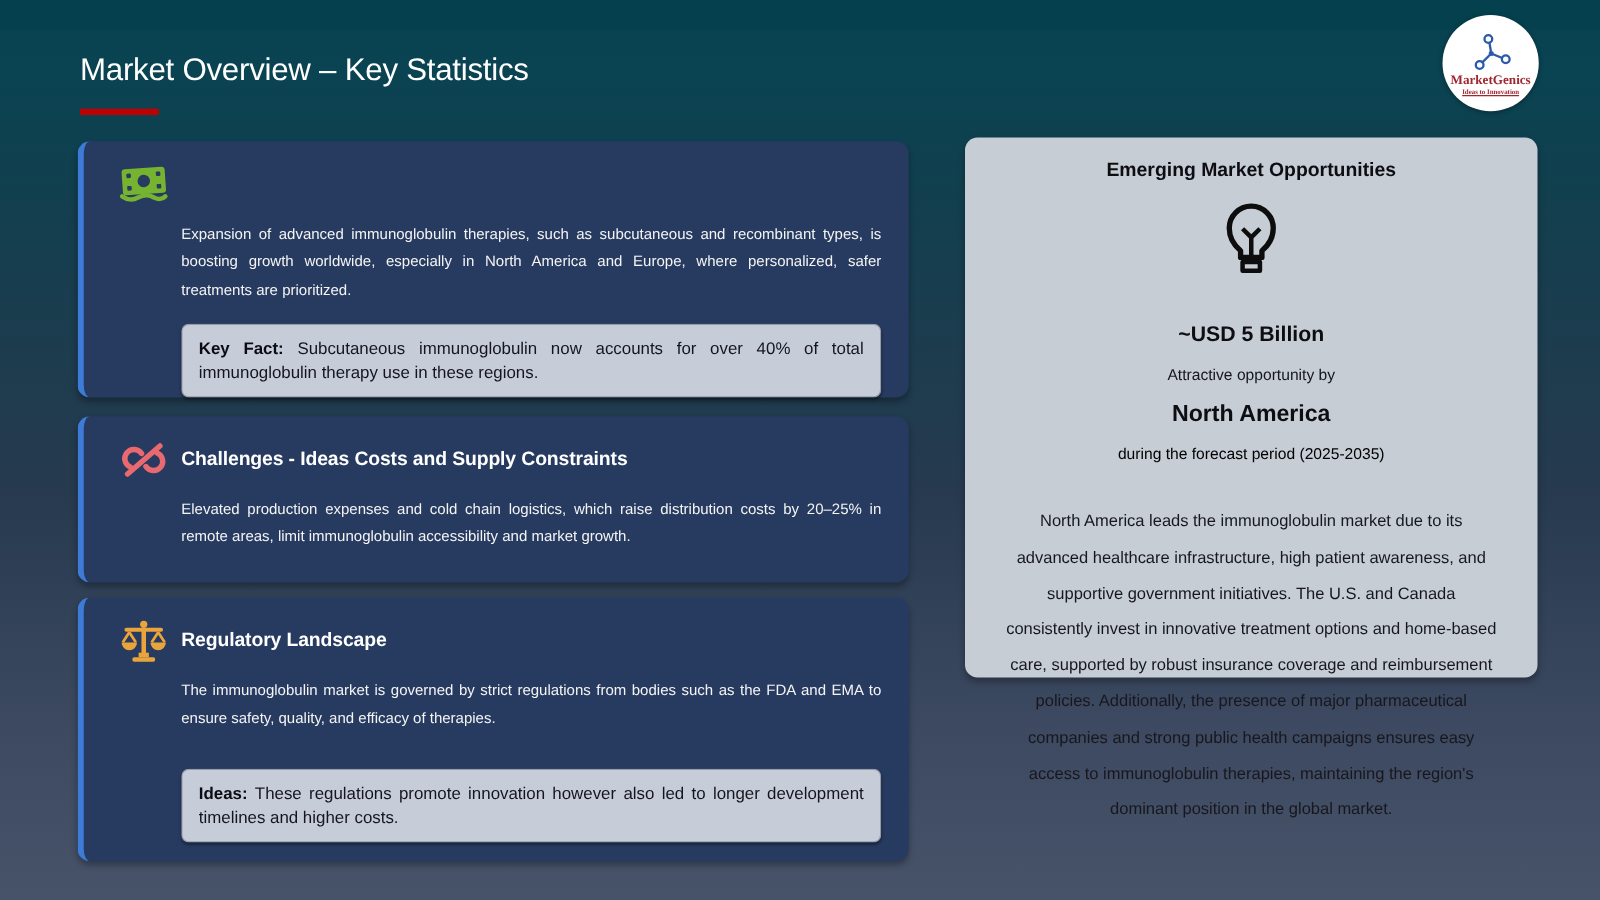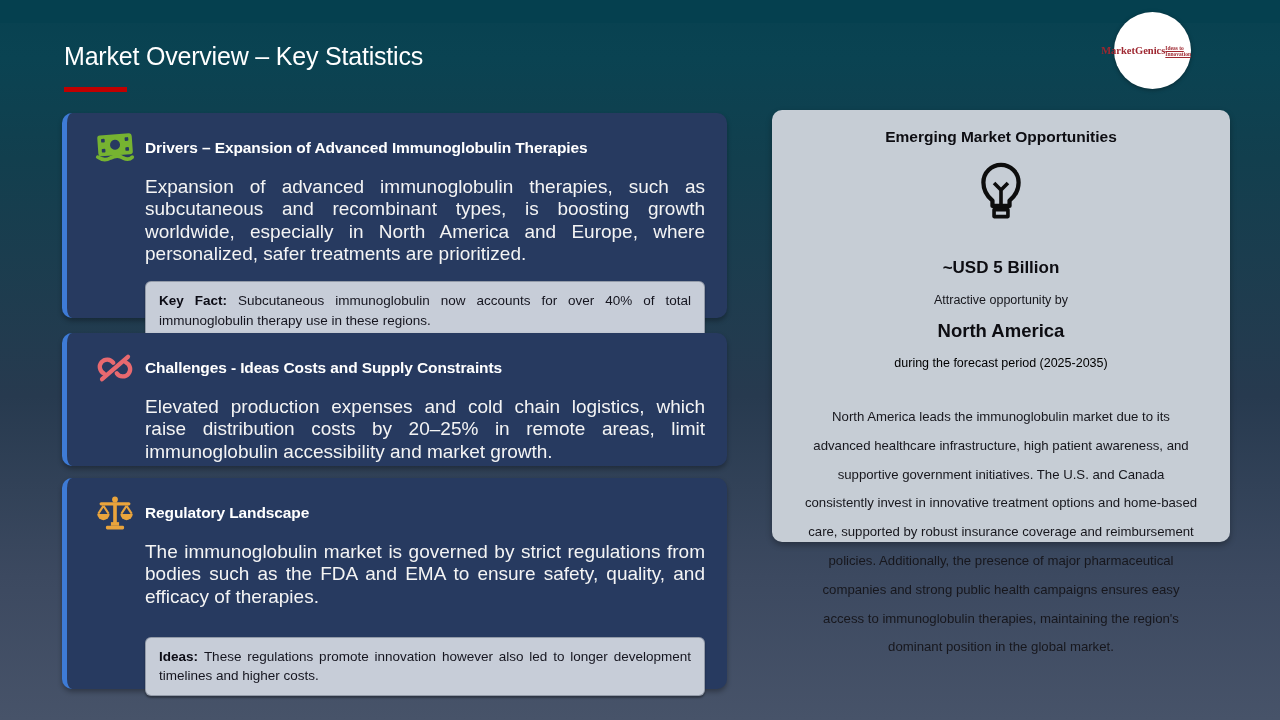--- a/index.html
+++ b/index.html
@@ -8,39 +8,39 @@
     font-family:"Liberation Sans",sans-serif;
     background:linear-gradient(180deg,#074150 0%,#0a4352 8%,#123f4e 22%,#273a4f 55%,#3c4960 80%,#475369 100%);
   }
   .topbar{position:absolute;left:0;top:0;width:1280px;height:23px;background:#05404f;}
   .page-title{
     position:absolute;left:64px;top:42px;margin:0;
     color:#fff;font-size:25px;font-weight:normal;letter-spacing:-0.2px;
   }
   .title-underline{position:absolute;left:64px;top:87px;width:63px;height:4.5px;background:#c00000;}
   .logo{
-    position:absolute;left:1114px;top:12px;width:77px;height:77px;border-radius:50%;
-    background:#fff;display:flex;flex-direction:row;align-items:center;justify-content:flex-end;
+    position:absolute;left:1154px;top:12px;width:77px;height:77px;border-radius:50%;
+    background:#fff;display:flex;flex-direction:column;align-items:center;justify-content:center;
     box-shadow:0 1px 4px rgba(0,0,0,.35);
   }
   .logo-name{font-family:"Liberation Serif",serif;font-weight:bold;color:#9e2730;font-size:10.5px;line-height:11px;}
   .logo-tagline{font-family:"Liberation Serif",serif;font-weight:bold;color:#9e2730;font-size:5.5px;text-decoration:underline;margin-top:1px;}
   .card{
     position:absolute;left:62px;width:665px;box-sizing:border-box;
     background:#273a60;border-left:5px solid #3e7bd6;border-radius:10px;
     padding:16px 22px 16px 26px;box-shadow:0 3px 5px rgba(0,0,0,.3);
   }
   .card1{top:113px;height:205px;}
   .card2{top:333px;height:133px;}
   .card3{top:478px;height:211px;}
   .card-head{display:flex;align-items:center;gap:8px;margin-bottom:9px;}
   .card-icon{width:44px;height:38px;flex:0 0 44px;display:flex;align-items:center;justify-content:center;}
   .card-title{margin:0;color:#fff;font-size:15.5px;font-weight:bold;letter-spacing:-0.1px;}
   .card-body{
-    margin:0 0 0 52px;color:#f4f4f4;font-size:19px;line-height:22.3px;
+    margin:0 0 0 52px;color:#f4f4f4;font-size:12px;line-height:22.3px;
     text-align:justify;
   }
   .callout{
     margin:16px 0 0 52px;background:#c7cdd8;border:1px solid rgba(70,80,100,.4);
     border-radius:6px;padding:9px 13px;box-shadow:0 2px 2px rgba(0,0,0,.35);
   }
   .card3 .callout{margin-top:29px;}
   .callout p{margin:0;color:#15151f;font-size:13.5px;line-height:19.5px;text-align:justify;}
   .callout b{color:#0b0b14;}
   .panel{
@@ -89,21 +89,20 @@
           <g transform="rotate(-4 22 13)">
             <rect x="3" y="2" width="38" height="23" rx="3" fill="#76b331"></rect>
             <circle cx="22" cy="13.5" r="5.5" fill="#273a60"></circle>
             <rect x="7" y="6" width="4" height="4" rx="1" fill="#273a60"></rect>
             <rect x="33" y="6" width="4" height="4" rx="1" fill="#273a60"></rect>
             <rect x="7" y="17" width="4" height="4" rx="1" fill="#273a60"></rect>
             <rect x="33" y="17" width="4" height="4" rx="1" fill="#273a60"></rect>
           </g>
         </svg>
       </span>
-      <h2 class="card-title">Drivers – Expansion of Advanced Immunoglobulin Therapies</h2>
     </div>
     <p class="card-body">Expansion of advanced immunoglobulin therapies, such as subcutaneous and recombinant types, is boosting growth worldwide, especially in North America and Europe, where personalized, safer treatments are prioritized.</p>
     <div class="callout">
       <p><b>Key Fact:</b>&nbsp;<span>Subcutaneous immunoglobulin now accounts for over 40% of total immunoglobulin therapy use in these regions.</span></p>
     </div>
   </section>
 
   <section class="card card2">
     <div class="card-head">
       <span class="card-icon">

